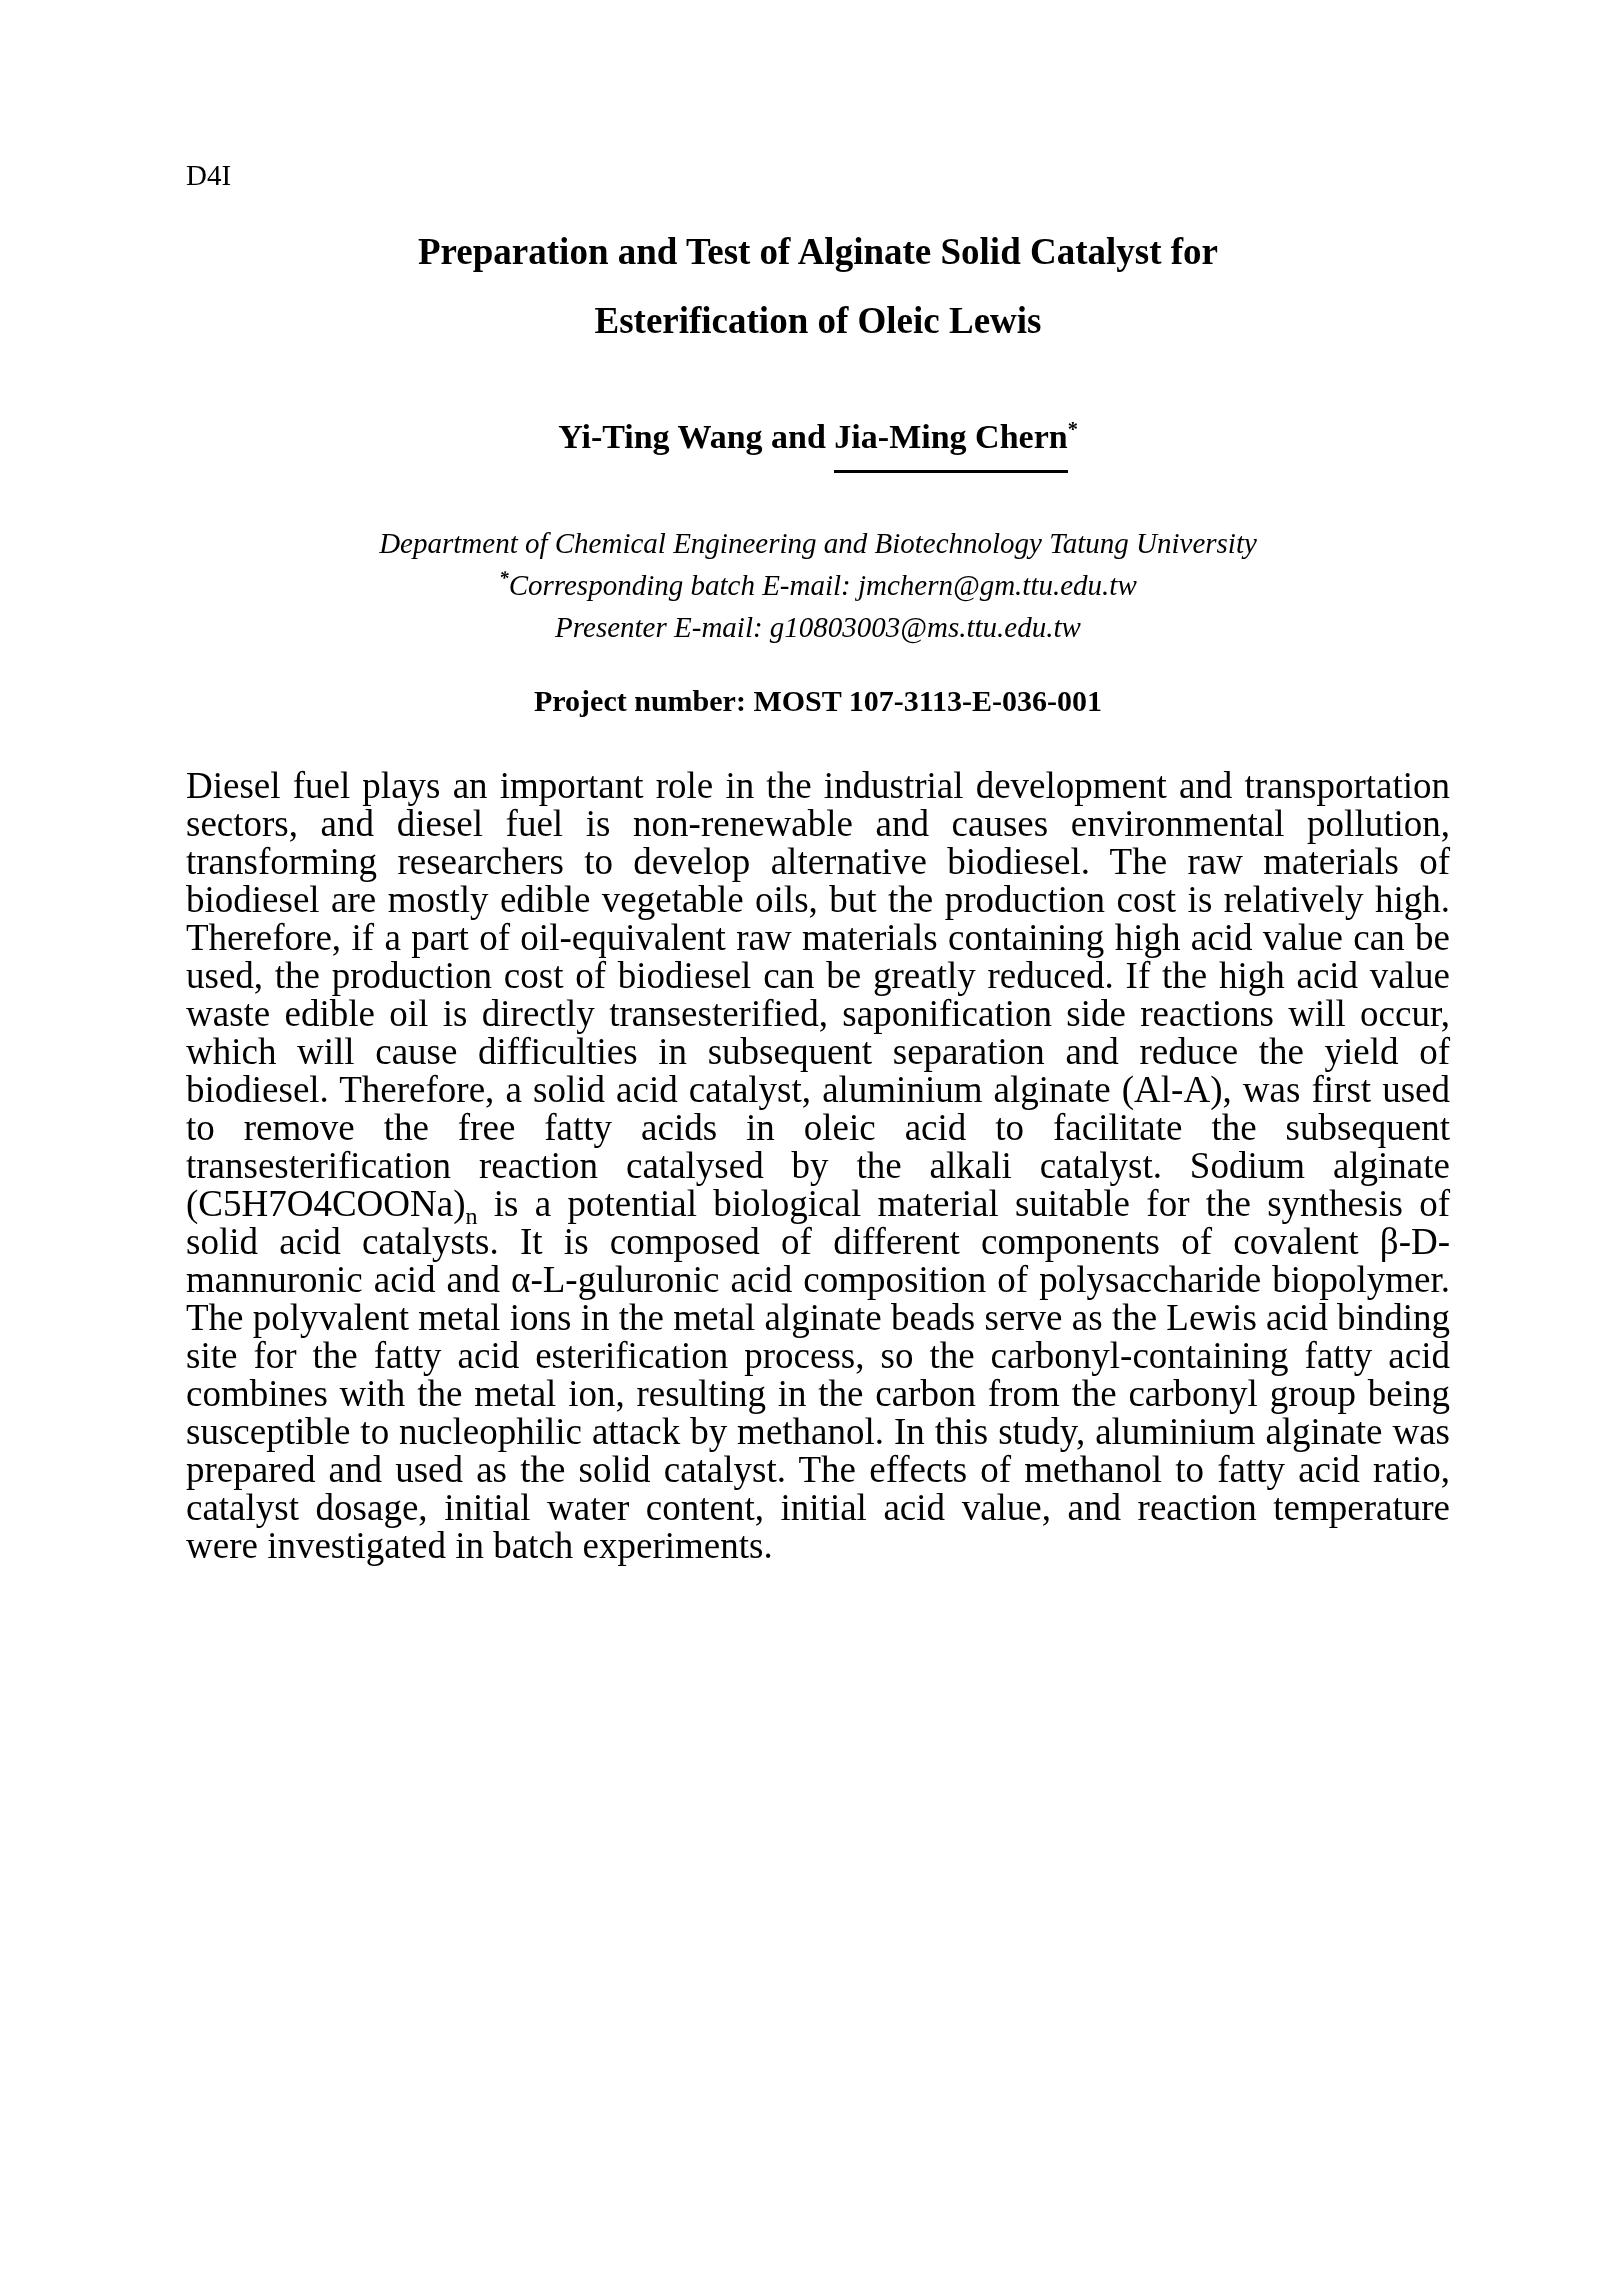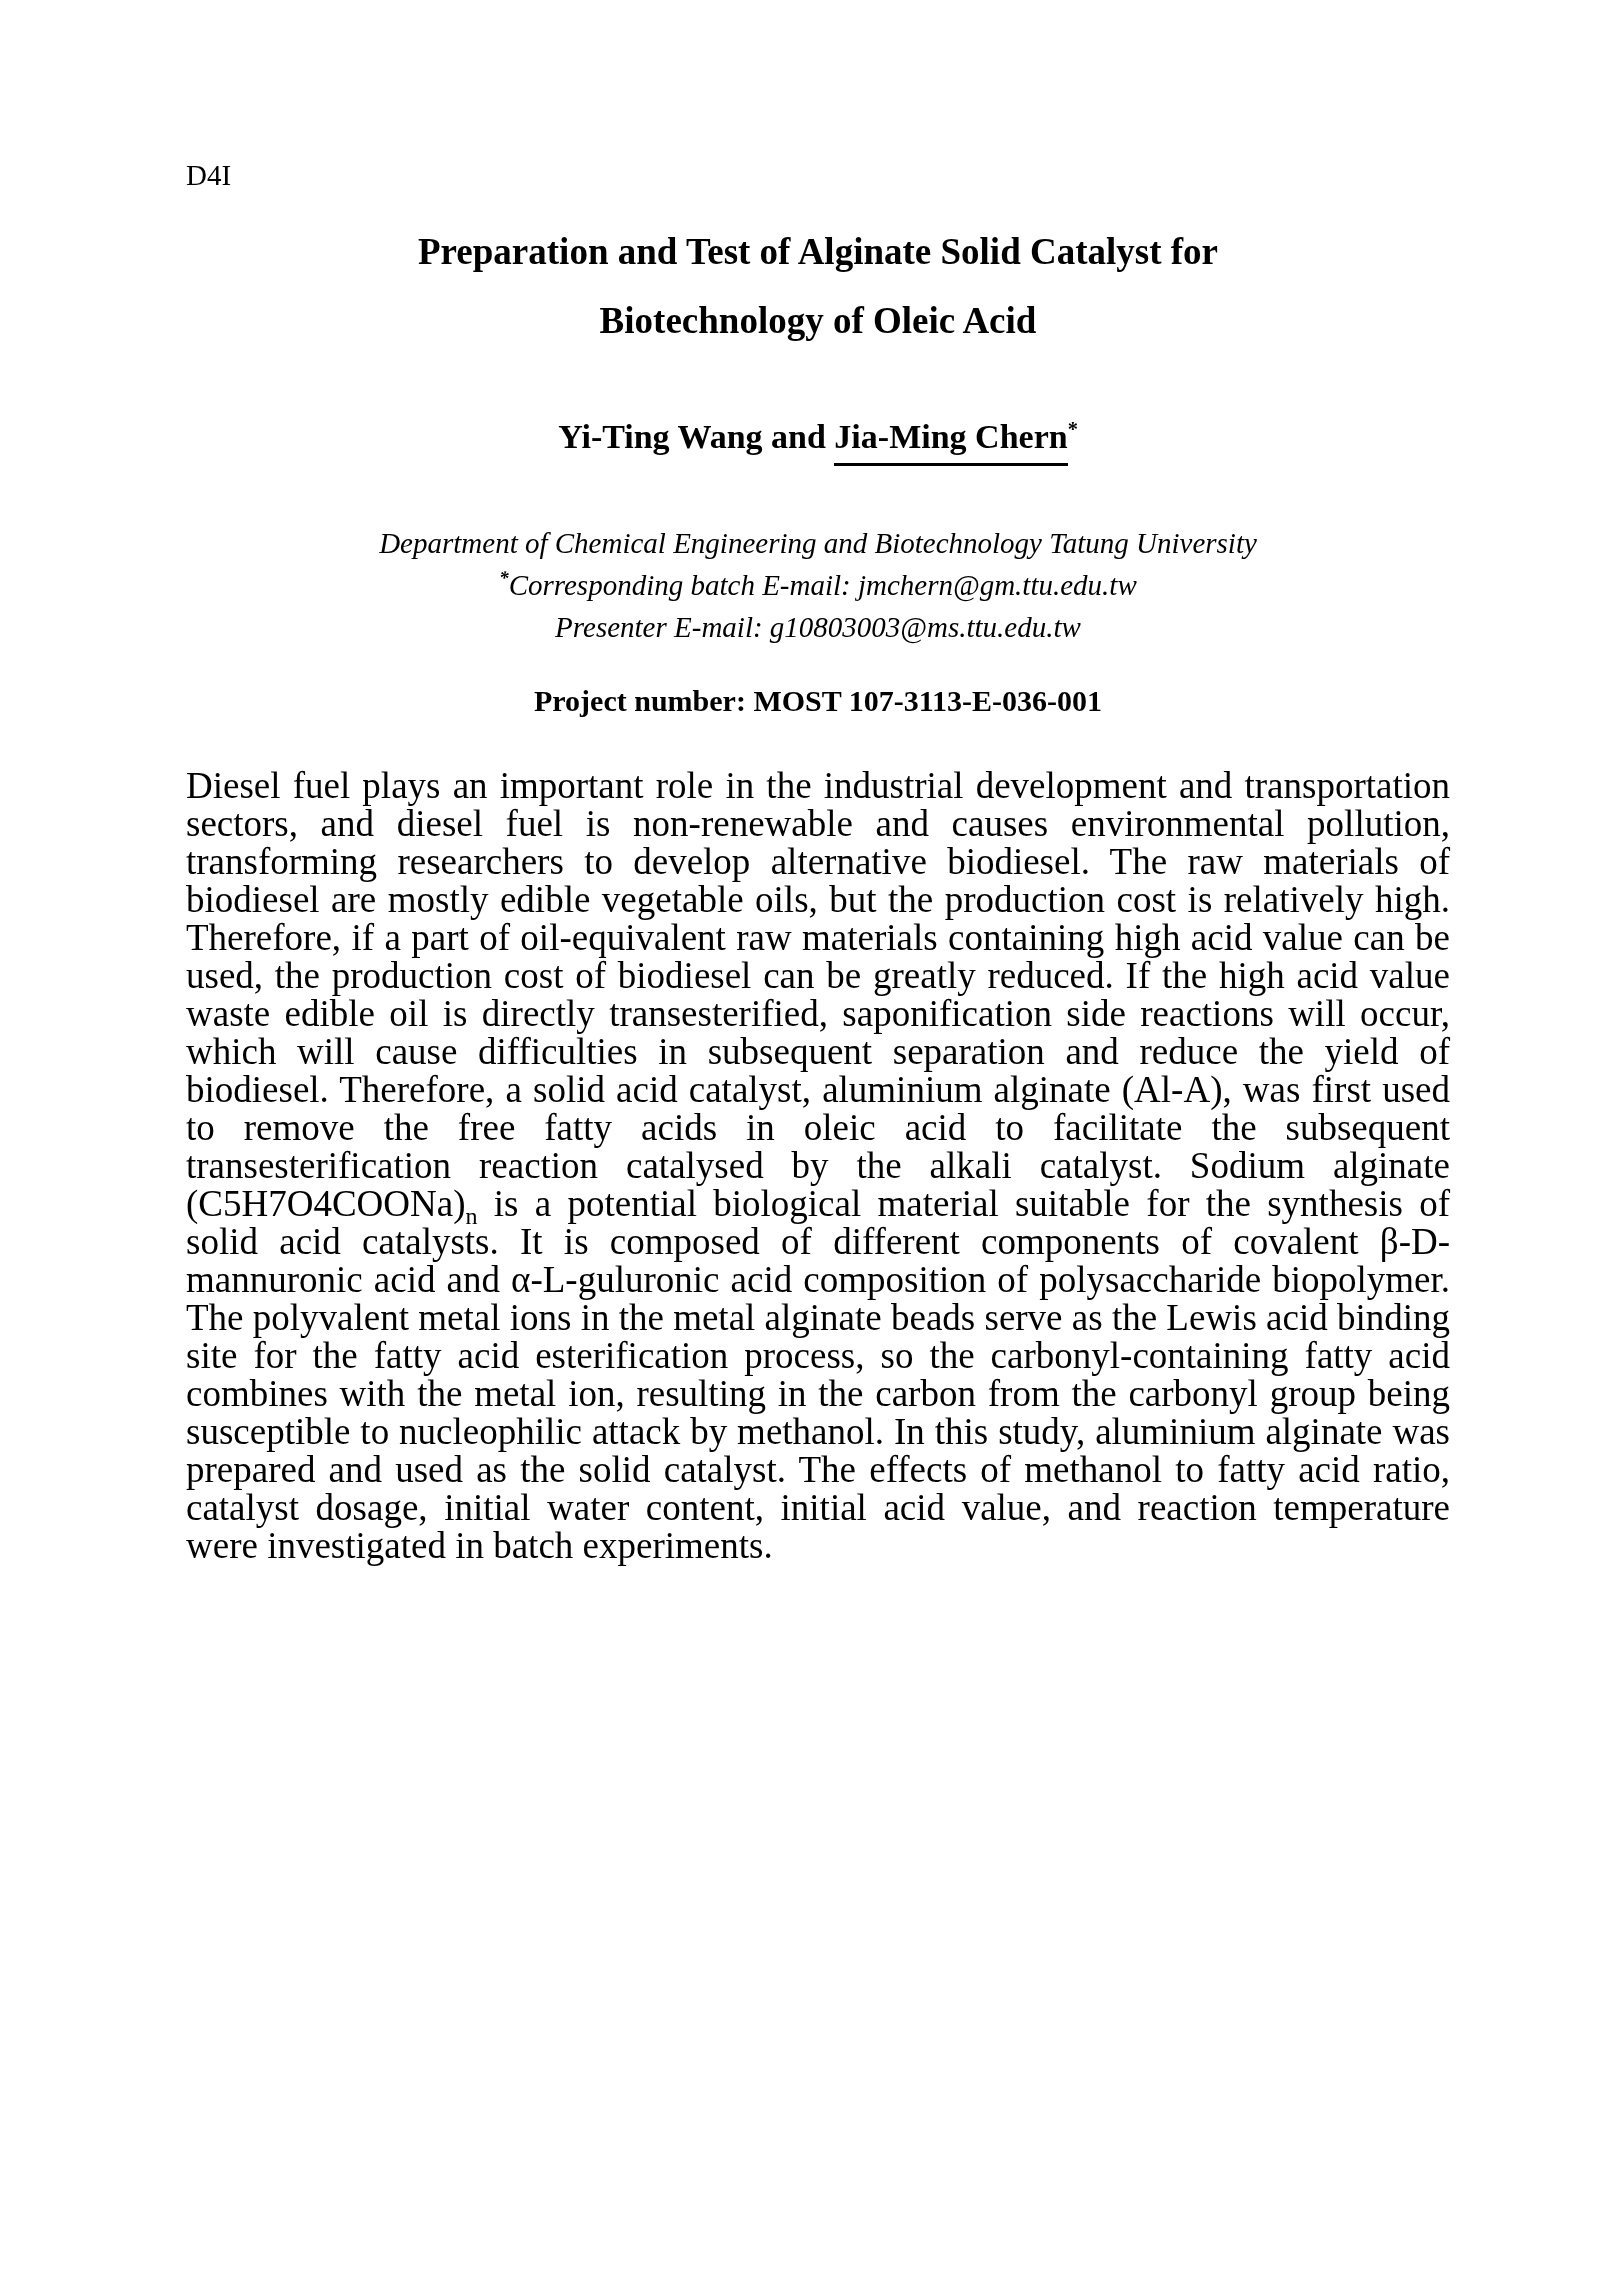--- a/index.html
+++ b/index.html
@@ -37,21 +37,21 @@
   .title-line { display: block; }
   .authors {
     margin-top: 59px;
     text-align: center;
     font-size: 34px;
     font-weight: bold;
     line-height: 45px;
   }
   .underlined {
     border-bottom: 3.9px solid #000000;
-    padding-bottom: 8px;
+    padding-bottom: 15px;
   }
   .authors sup {
     font-size: 60%;
     vertical-align: super;
     line-height: 0;
   }
   .affiliation {
     margin-top: 63px;
     text-align: center;
     font-style: italic;
@@ -93,21 +93,21 @@
 </head>
 <body>
 
 <div class="page">
   <div class="content">
 
     <div class="doc-code">D4I</div>
 
     <h1 class="title">
       <span class="title-line">Preparation and Test of Alginate Solid Catalyst for</span>
-      <span class="title-line">Biotechnology of Oleic Acid</span>
+      <span class="title-line">Esterification of Oleic Lewis</span>
     </h1>
 
     <div class="authors"><span>Yi-Ting Wang and </span><span class="underlined">Jia-Ming Chern</span><sup>*</sup></div>
 
     <div class="affiliation">
       <div class="aff-line">Department of Chemical Engineering and Biotechnology Tatung University</div>
       <div class="aff-line"><sup>*</sup><span>Corresponding batch E-mail: jmchern@gm.ttu.edu.tw</span></div>
       <div class="aff-line">Presenter E-mail: g10803003@ms.ttu.edu.tw</div>
     </div>
 

